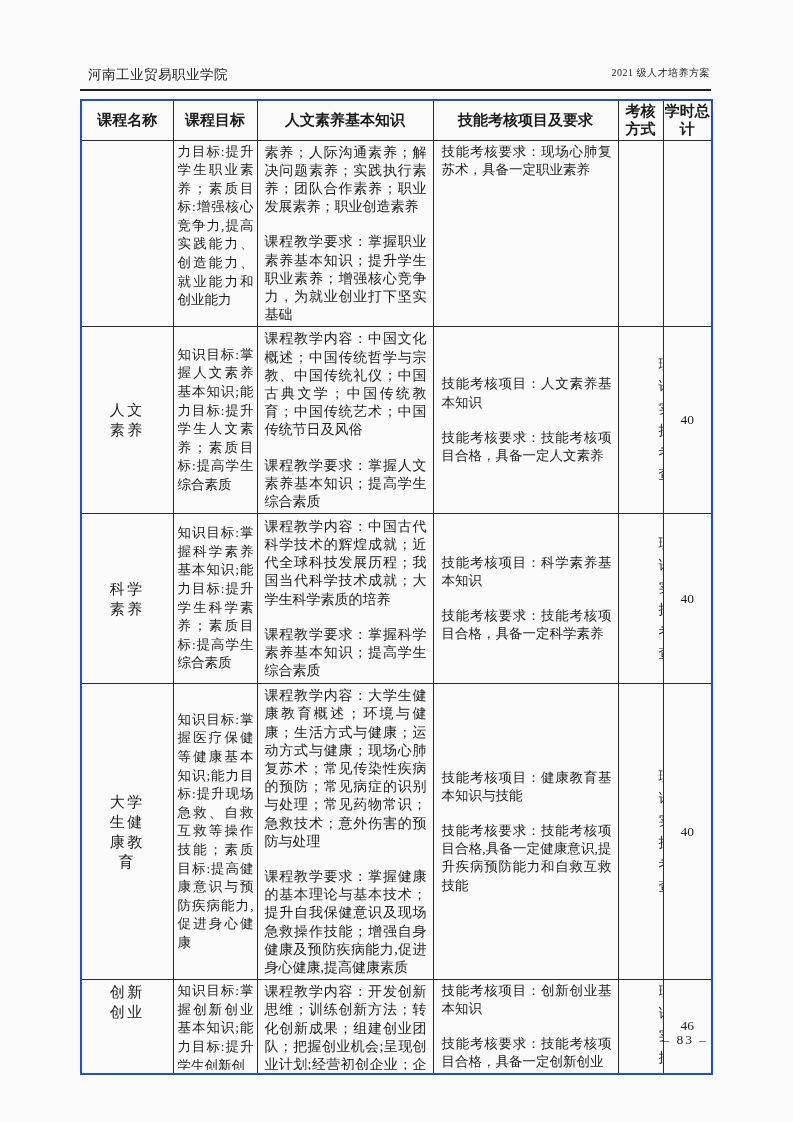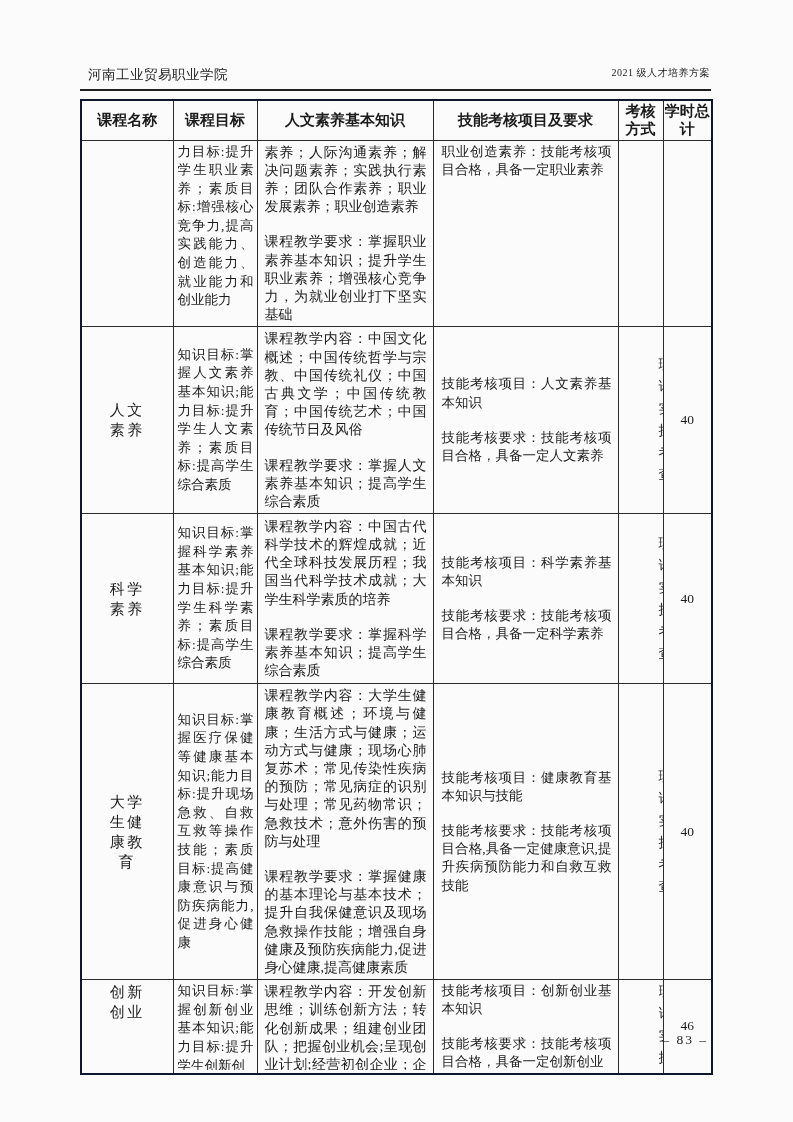--- a/index.html
+++ b/index.html
@@ -14,21 +14,21 @@
 
   
   .runhead-left  { position: absolute; left: 88px;  top: 66px; font-size: 13.5px; letter-spacing: .5px; }
   .runhead-right { position: absolute; right: 83px; top: 66px; font-size: 10px; letter-spacing: .5px; }
   .head-rule { position: absolute; left: 80px; top: 89px; width: 631px; height: 2px; background: #1f1f1f; }
 
   
   table.course {
     position: absolute; left: 80px; top: 99px; width: 631px;
     border-collapse: collapse; table-layout: fixed;
-    border: 2px solid #0f172a;
+    border: 2px solid #1d4ed8;
   }
   table.course th, table.course td {
     border: 1px solid #2b2b2b;
     padding: 0; margin: 0;
     vertical-align: middle;
     overflow: hidden;
   }
   thead th {
     font-size: 15px; font-weight: bold;
     text-align: center; line-height: 18px;
@@ -110,21 +110,21 @@
             <div class="cellbox obj-box">力目标:提升学生职业素养；素质目标:增强核心竞争力,提高实践能力、创造能力、就业能力和创业能力</div>
           </td>
       <td class="c-content">
             <div class="cellbox content-box">
               <div class="para">素养；人际沟通素养；解决问题素养；实践执行素养；团队合作素养；职业发展素养；职业创造素养</div>
               <div class="para">课程教学要求：掌握职业素养基本知识；提升学生职业素养；增强核心竞争力，为就业创业打下坚实基础</div>
             </div>
           </td>
       <td class="c-skill">
             <div class="cellbox skill-box">
-              <div class="para">职业创造素养：技能考核项目合格，具备一定职业素养</div>
+              <div class="para">技能考核要求：现场心肺复苏术，具备一定职业素养</div>
             </div>
           </td>
       <td class="c-method">
             <div class="cellbox method-box"></div>
           </td>
       <td class="c-hours">
             <div class="cellbox hours-box"></div>
           </td>
     </tr>
         <tr style="height: 171px;">

